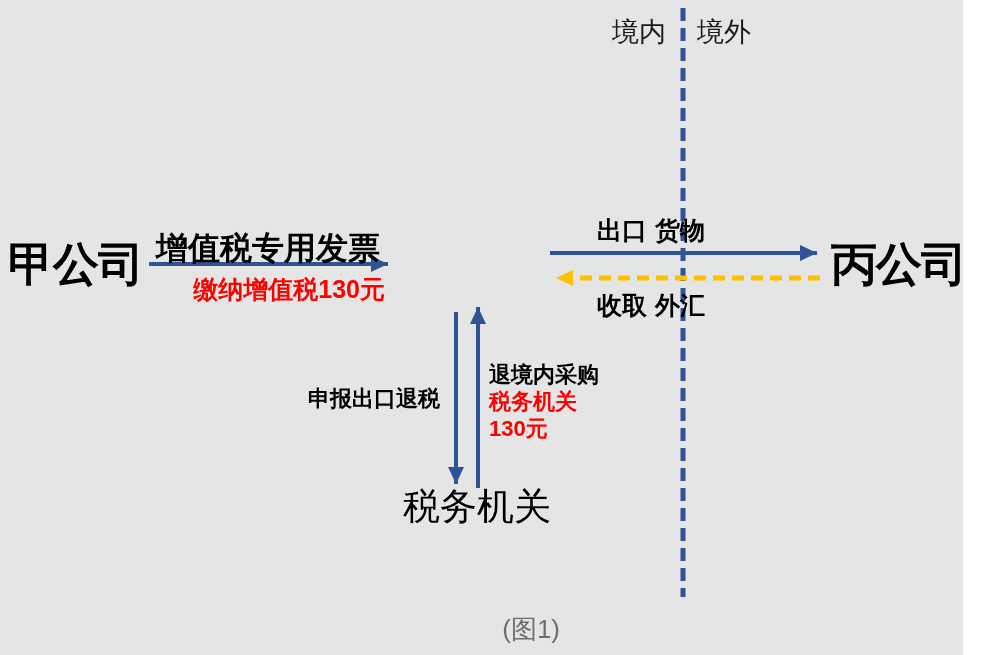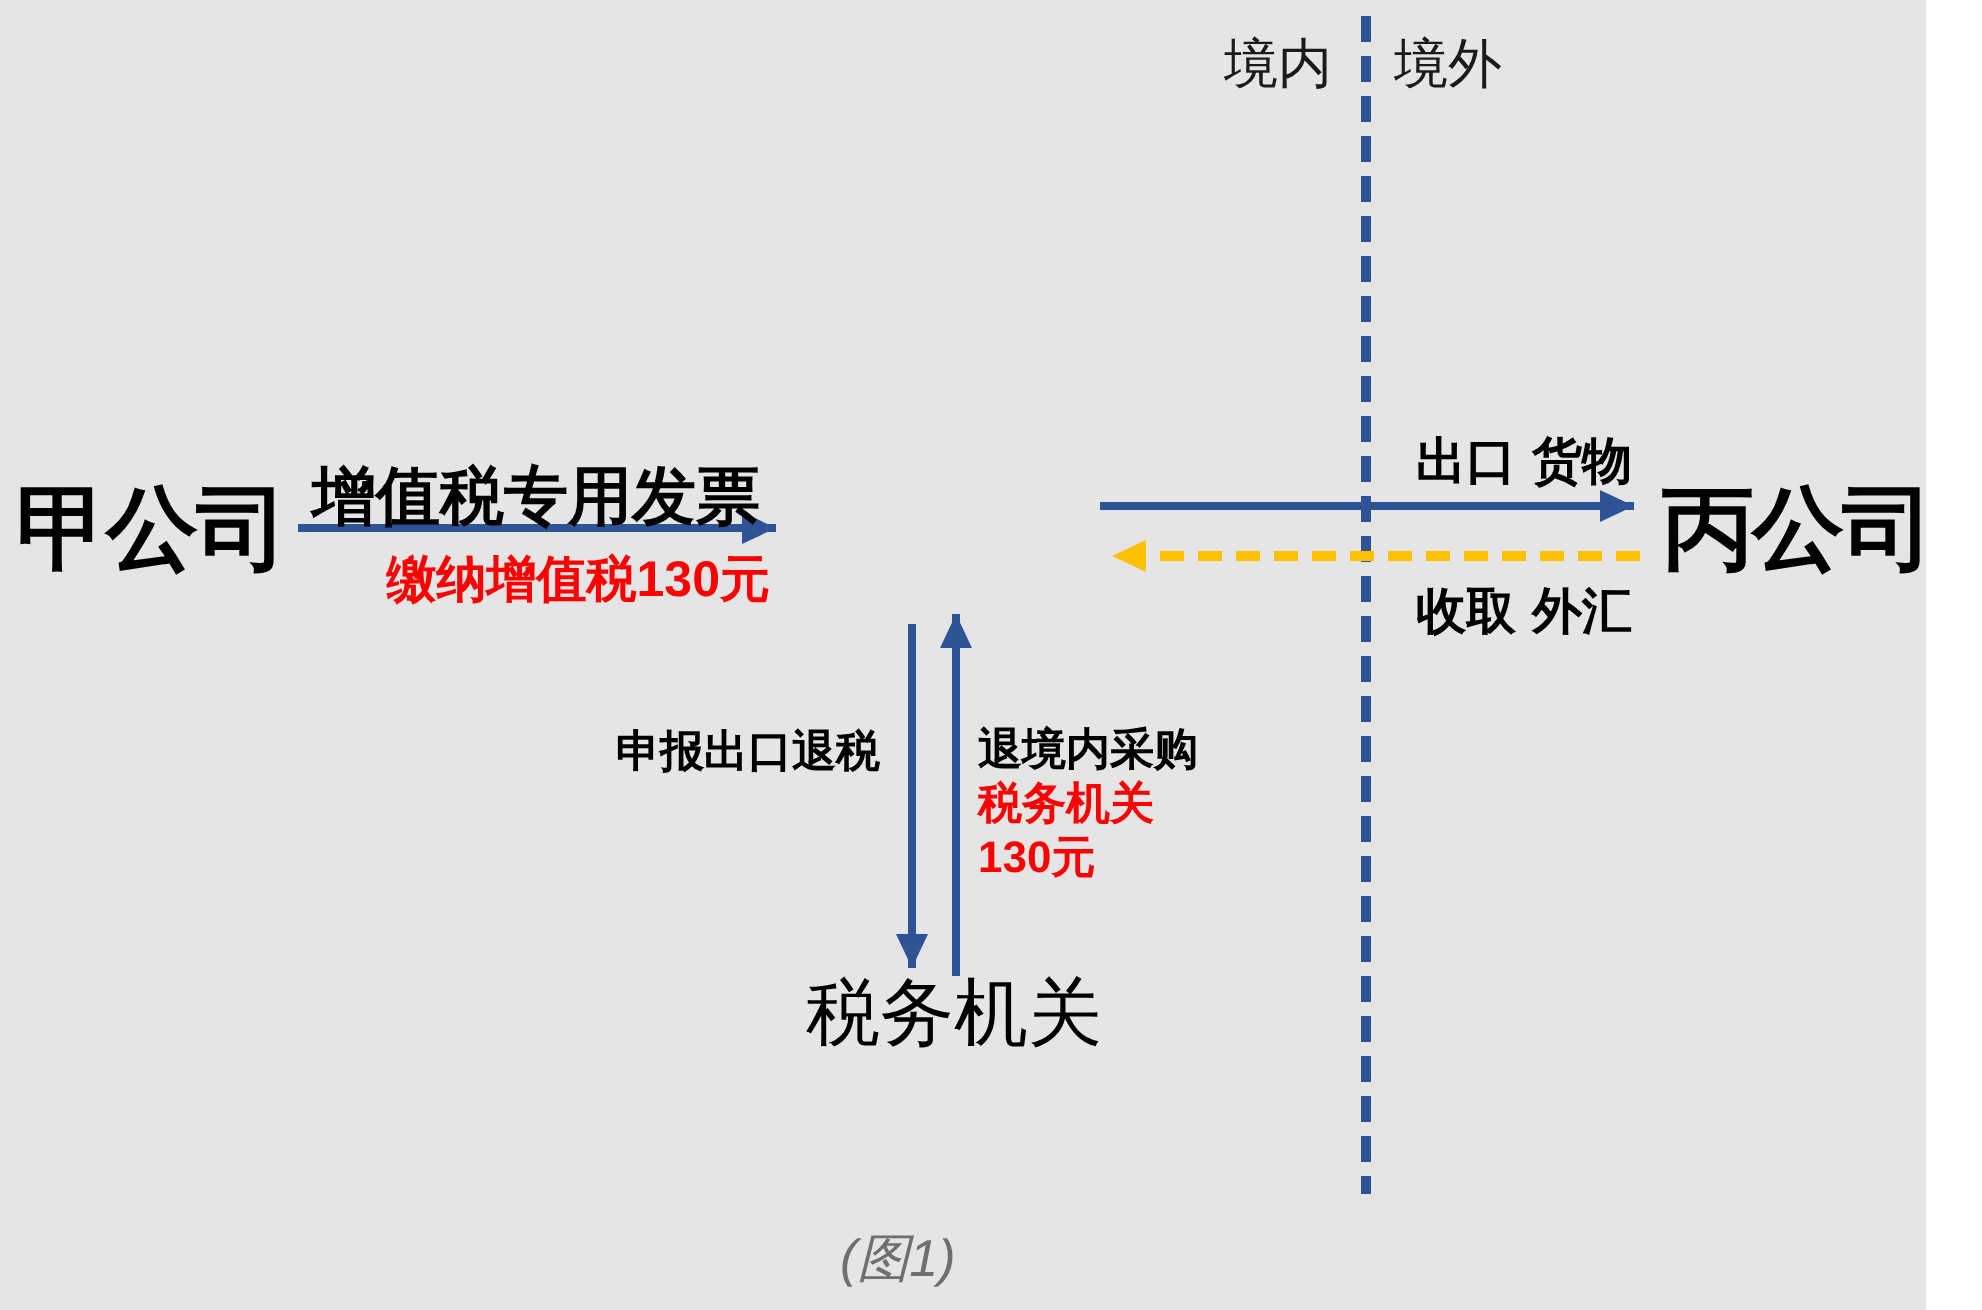--- a/index.html
+++ b/index.html
@@ -44,35 +44,34 @@
   }
   .flow-label {
     font-weight: 700;
     color: #000000;
     white-space: nowrap;
   }
   .red { color: #ff0000; }
   .invoice-label   { left: 150px; top: 227px; width: 236px; text-align: center; font-size: 32px; }
   .invoice-sublabel{ left: 145px; top: 273px; width: 240px; text-align: right; font-size: 25px; }
   .split-label {
-    left: 550px; width: 266px;
-    display: flex; justify-content: flex-end; gap: 8px;
+    left: 518px; width: 266px;
+    display: flex; justify-content: center; gap: 8px;
     font-size: 25px;
   }
   .export-label  { top: 214px; }
   .payment-label { top: 289px; }
-  .declare-label { left: 308px; top: 361px; font-size: 22px; }
+  .declare-label { left: 308px; top: 384px; font-size: 22px; }
   .refund-block  { left: 489px; top: 361px; font-size: 22px; line-height: 27px; font-weight: 700; }
   .caption {
     left: 420px; top: 612px; width: 140px;
-    text-align: left;
+    text-align: right;
     font-size: 26px;
     color: #6f6f6f;
     white-space: nowrap;
-    font-style: italic;
   }
 </style>
 </head>
 <body>
 
 <div class="canvas">
 
   <svg class="arrow-layer" viewBox="0 0 991 655" xmlns="http://www.w3.org/2000/svg">
     <defs>
       <marker id="headBlue" markerUnits="userSpaceOnUse" markerWidth="20" markerHeight="18" refX="17" refY="8" orient="auto">

